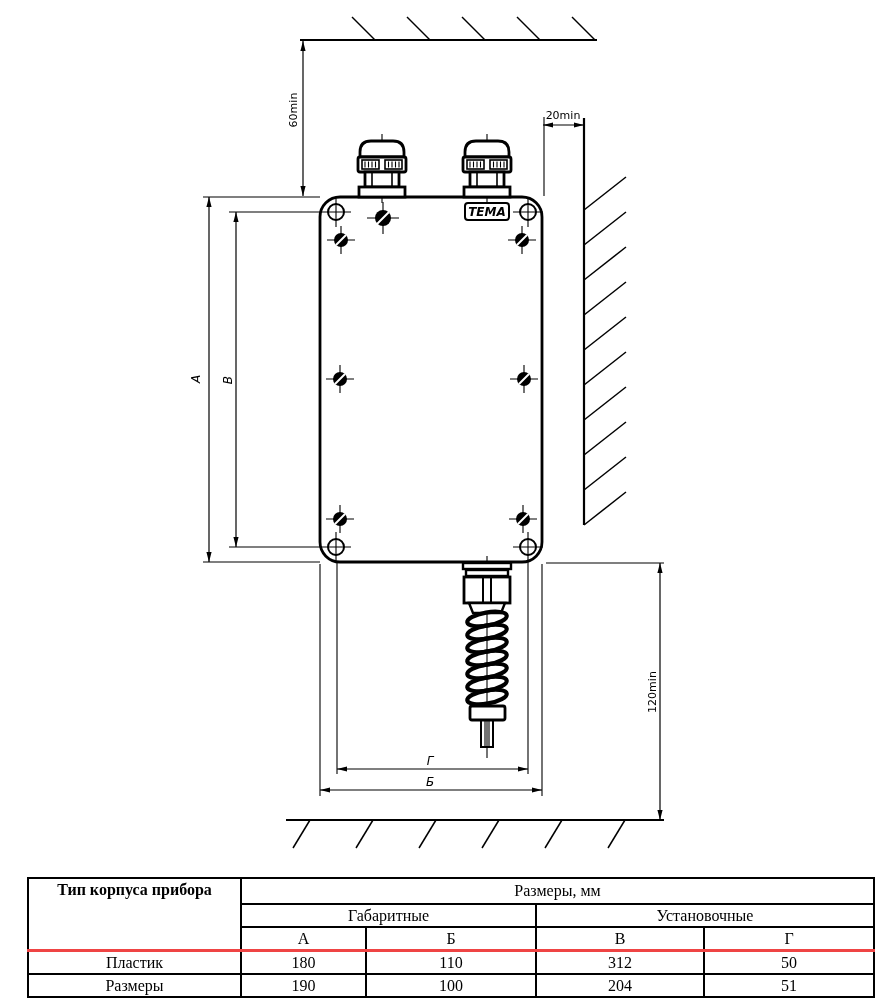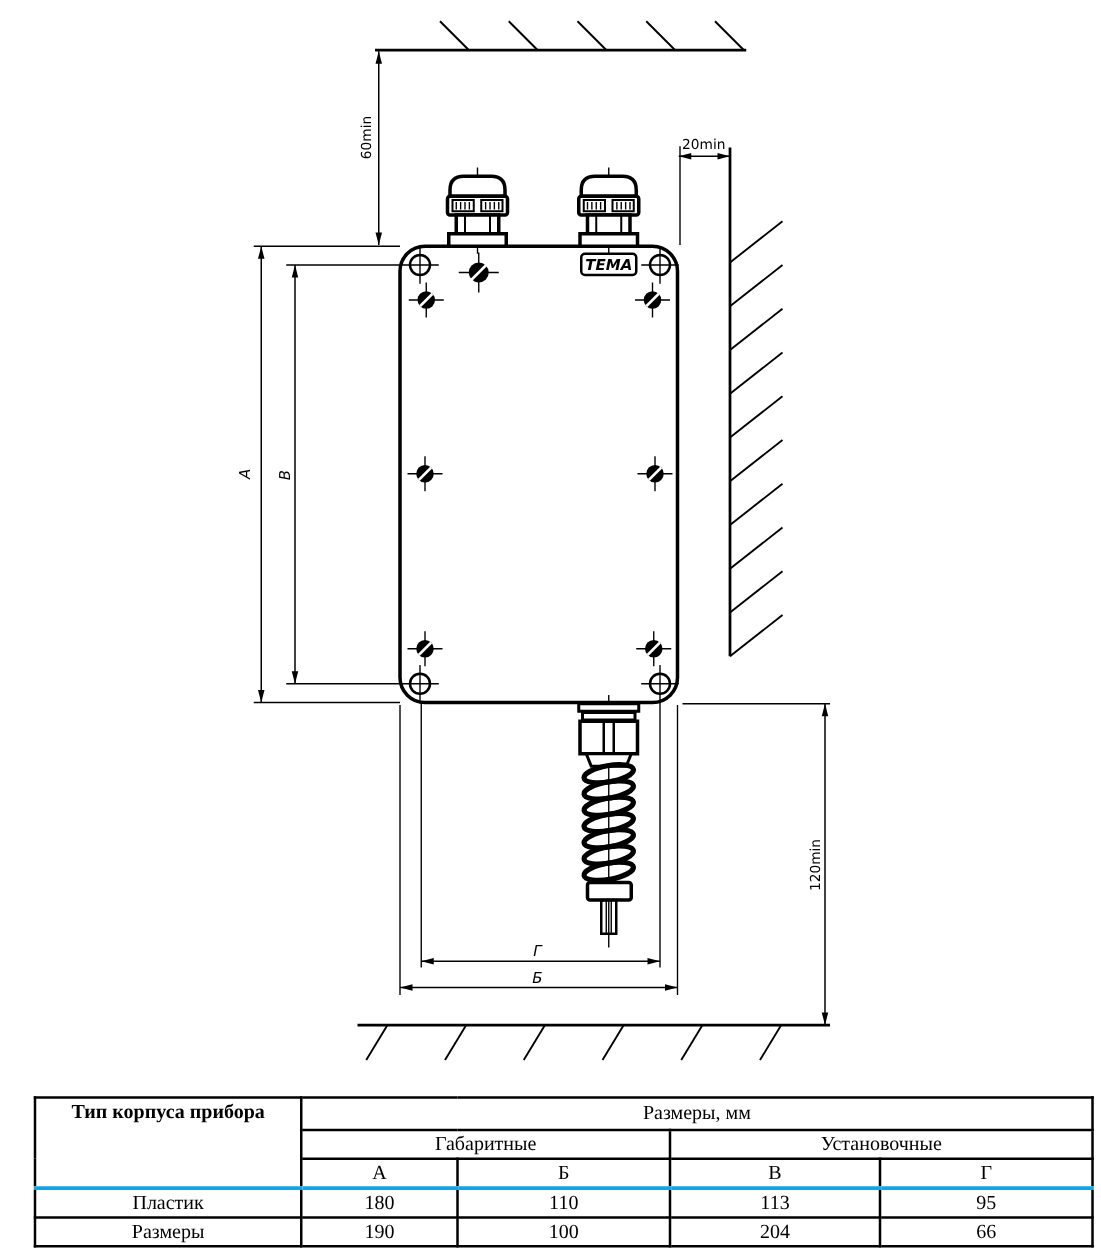--- a/index.html
+++ b/index.html
@@ -21,21 +21,21 @@
   .dimletter{font-family:"DejaVu Sans",sans-serif;font-size:12px;font-style:italic;fill:#000;}
   .brandtext{font-family:"DejaVu Sans",sans-serif;font-size:12px;font-style:italic;font-weight:bold;fill:#000;}
   
   .dim-table{position:absolute;left:27px;top:877px;width:846px;border-collapse:collapse;
              table-layout:fixed;font-family:"Liberation Serif",serif;font-size:16px;
              text-align:center;color:#000;}
   .dim-table td,.dim-table th{border:2px solid #000;padding:0 2px;height:21px;line-height:21px;overflow:hidden;}
   .dim-table th{font-weight:normal;}
   .dim-table tr.hdr1 th{height:24px;line-height:24px;}
   .dim-table td.corner{vertical-align:top;font-family:Liberation Serif, serif;}
-  .dim-table tr.body-first td{border-top:3px solid #0ea5e9;}
+  .dim-table tr.body-first td{border-top:3px solid #ef4444;}
 </style>
 </head>
 <body>
 
 <div class="canvas">
 
   <svg class="drawing-svg" width="881" height="872" viewBox="0 0 881 872">
 
     <defs>
       <g id="gland">
@@ -274,26 +274,26 @@
     <tr>
       <th>А</th>
       <th>Б</th>
       <th>В</th>
       <th>Г</th>
     </tr>
     <tr class="body-first">
       <td>Пластик</td>
       <td>180</td>
       <td>110</td>
-      <td>113</td>
-      <td>95</td>
+      <td>312</td>
+      <td>50</td>
     </tr>
     <tr>
       <td>Размеры</td>
       <td>190</td>
       <td>100</td>
       <td>204</td>
-      <td>66</td>
+      <td>51</td>
     </tr>
   </tbody>
     </table>
 
 </div>
 
 </body></html>

